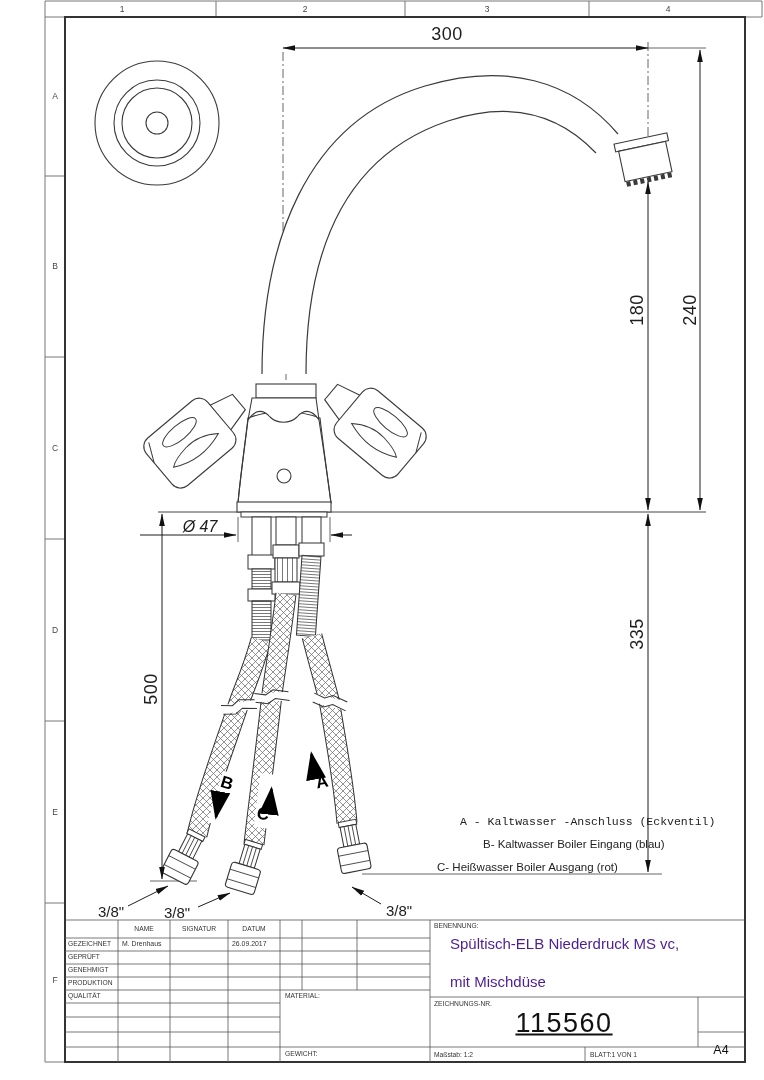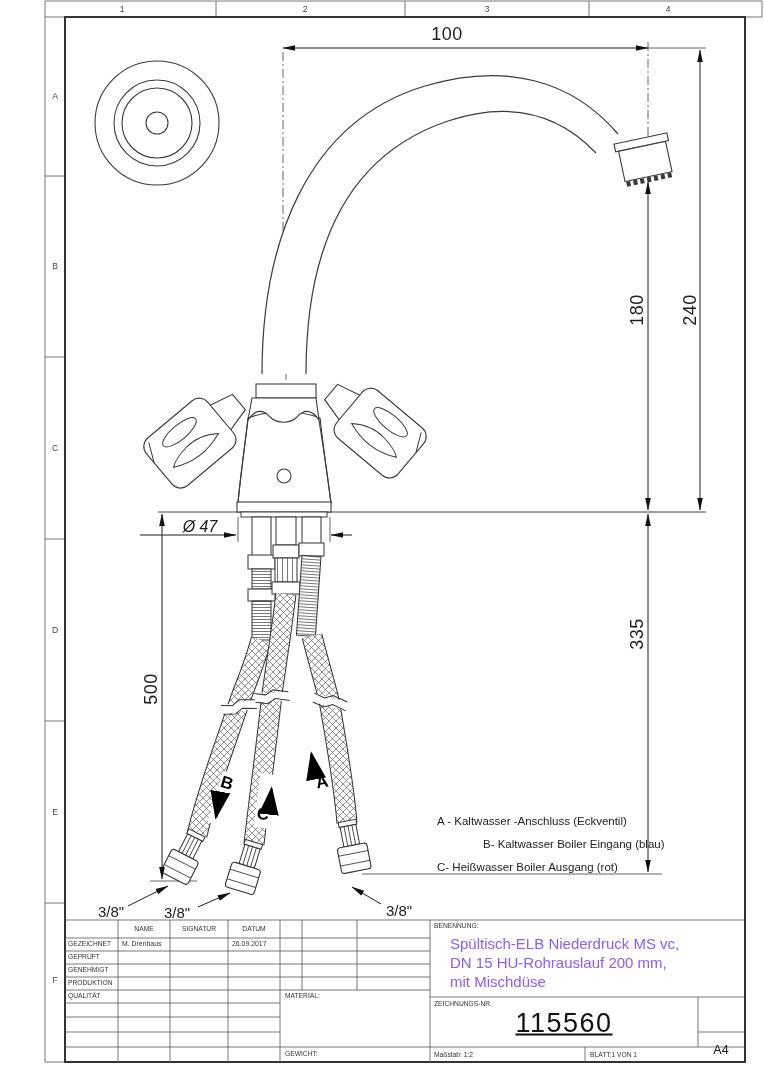--- a/index.html
+++ b/index.html
@@ -12,21 +12,21 @@
   .t{position:absolute;white-space:nowrap;line-height:1;}
   .ctr{transform:translate(-50%,-50%);}
   .rot90{transform:translate(-50%,-50%) rotate(-90deg);}
   .dim{font-size:18px;color:#1d1d1d;letter-spacing:0.5px;}
   .dia{font-size:16px;color:#1d1d1d;}
   .thread{font-size:15px;color:#1d1d1d;}
   .ruler{font-size:8.5px;color:#444;}
   .leg{font-size:11.5px;color:#222;}
   .tb{font-size:6.7px;color:#333;}
   .tbv{font-size:6.9px;color:#333;}
-  .title-big{font-size:15px;color:#8b5cf6;line-height:1.3;}
+  .title-big{font-size:15px;color:#4c1d95;line-height:1.3;}
   .drawno{font-size:27px;letter-spacing:1.5px;color:#111;text-decoration:underline;}
   .fmt{font-size:12.5px;color:#111;}
   .hletter{font-size:17px;font-weight:bold;color:#000;}
 </style>
 </head>
 <body>
 
 <div id="stage">
 
 <svg width="764" height="1080" viewBox="0 0 764 1080">
@@ -229,53 +229,52 @@
 <span class="t ruler ctr" style="left:305px;top:9px;">2</span>
 <span class="t ruler ctr" style="left:487px;top:9px;">3</span>
 <span class="t ruler ctr" style="left:668px;top:9px;">4</span>
 <span class="t ruler ctr" style="left:55px;top:96px;">A</span>
 <span class="t ruler ctr" style="left:55px;top:266px;">B</span>
 <span class="t ruler ctr" style="left:55px;top:448px;">C</span>
 <span class="t ruler ctr" style="left:55px;top:630px;">D</span>
 <span class="t ruler ctr" style="left:55px;top:812px;">E</span>
 <span class="t ruler ctr" style="left:55px;top:980px;">F</span>
 
-<span class="t dim ctr" style="left:447px;top:34px;">100</span>
+<span class="t dim ctr" style="left:447px;top:34px;">300</span>
 <span class="t dim rot90" style="left:637px;top:310px;">180</span>
 <span class="t dim rot90" style="left:690px;top:310px;">240</span>
 <span class="t dim rot90" style="left:637px;top:634px;">335</span>
 <span class="t dim rot90" style="left:151px;top:689px;">500</span>
 <span class="t dia ctr" style="left:200px;top:527px;font-style:italic;">Ø 47</span>
 <span class="t thread ctr" style="left:111px;top:911px;">3/8"</span>
 <span class="t thread ctr" style="left:177px;top:912px;">3/8"</span>
 <span class="t thread ctr" style="left:399px;top:910px;">3/8"</span>
 
 <span class="t hletter" style="left:227px;top:783px;transform:translate(-50%,-50%) rotate(17deg);">B</span>
 <span class="t hletter" style="left:263px;top:814px;transform:translate(-50%,-50%) rotate(7deg);">C</span>
 <span class="t hletter" style="left:322px;top:782px;transform:translate(-50%,-50%) rotate(-11deg);">A</span>
 
-<span class="t leg" style="left:437px;top:816px;">A - Kaltwasser -Anschluss (Eckventil)</span>
+<span class="t leg" style="left:460px;top:816px;font-family:Liberation Mono, monospace;">A - Kaltwasser -Anschluss (Eckventil)</span>
 <span class="t leg" style="left:437px;top:839px;padding-left:46px;">B-  Kaltwasser Boiler Eingang (blau)</span>
 <span class="t leg" style="left:437px;top:862px;text-align:right;">C-  Heißwasser Boiler Ausgang (rot)</span>
 
 <span class="t tb ctr" style="left:144px;top:929px;">NAME</span>
 <span class="t tb ctr" style="left:199px;top:929px;">SIGNATUR</span>
 <span class="t tb ctr" style="left:254px;top:929px;">DATUM</span>
 <span class="t tb" style="left:68px;top:941px;">GEZEICHNET</span>
 <span class="t tbv" style="left:122px;top:941px;">M. Drenhaus</span>
 <span class="t tbv" style="left:232px;top:941px;">26.09.2017</span>
 <span class="t tb" style="left:68px;top:954px;">GEPRÜFT</span>
 <span class="t tb" style="left:68px;top:967px;">GENEHMIGT</span>
 <span class="t tb" style="left:68px;top:980px;">PRODUKTION</span>
 <span class="t tb" style="left:68px;top:993px;">QUALITÄT</span>
 <span class="t tb" style="left:285px;top:993px;">MATERIAL:</span>
 <span class="t tb" style="left:285px;top:1051px;">GEWICHT:</span>
 <span class="t tb" style="left:434px;top:923px;">BENENNUNG:</span>
 <span class="t title-big" style="left:450px;top:934px;">Spültisch-ELB Niederdruck MS vc,</span>
-<span class="t title-big" style="left:450px;top:953px;">DN 15  HU-Rohrauslauf 200 mm,</span>
 <span class="t title-big" style="left:450px;top:972px;">mit Mischdüse</span>
 <span class="t tb" style="left:434px;top:1001px;">ZEICHNUNGS-NR.</span>
 <span class="t drawno ctr" style="left:564px;top:1023px;">115560</span>
 <span class="t fmt ctr" style="left:721px;top:1013px;margin-top:37px;">A4</span>
 <span class="t tb" style="left:434px;top:1052px;">Maßstab: 1:2</span>
 <span class="t tb" style="left:590px;top:1052px;">BLATT:1 VON 1</span>
 
 </div>
 
 </body></html>

